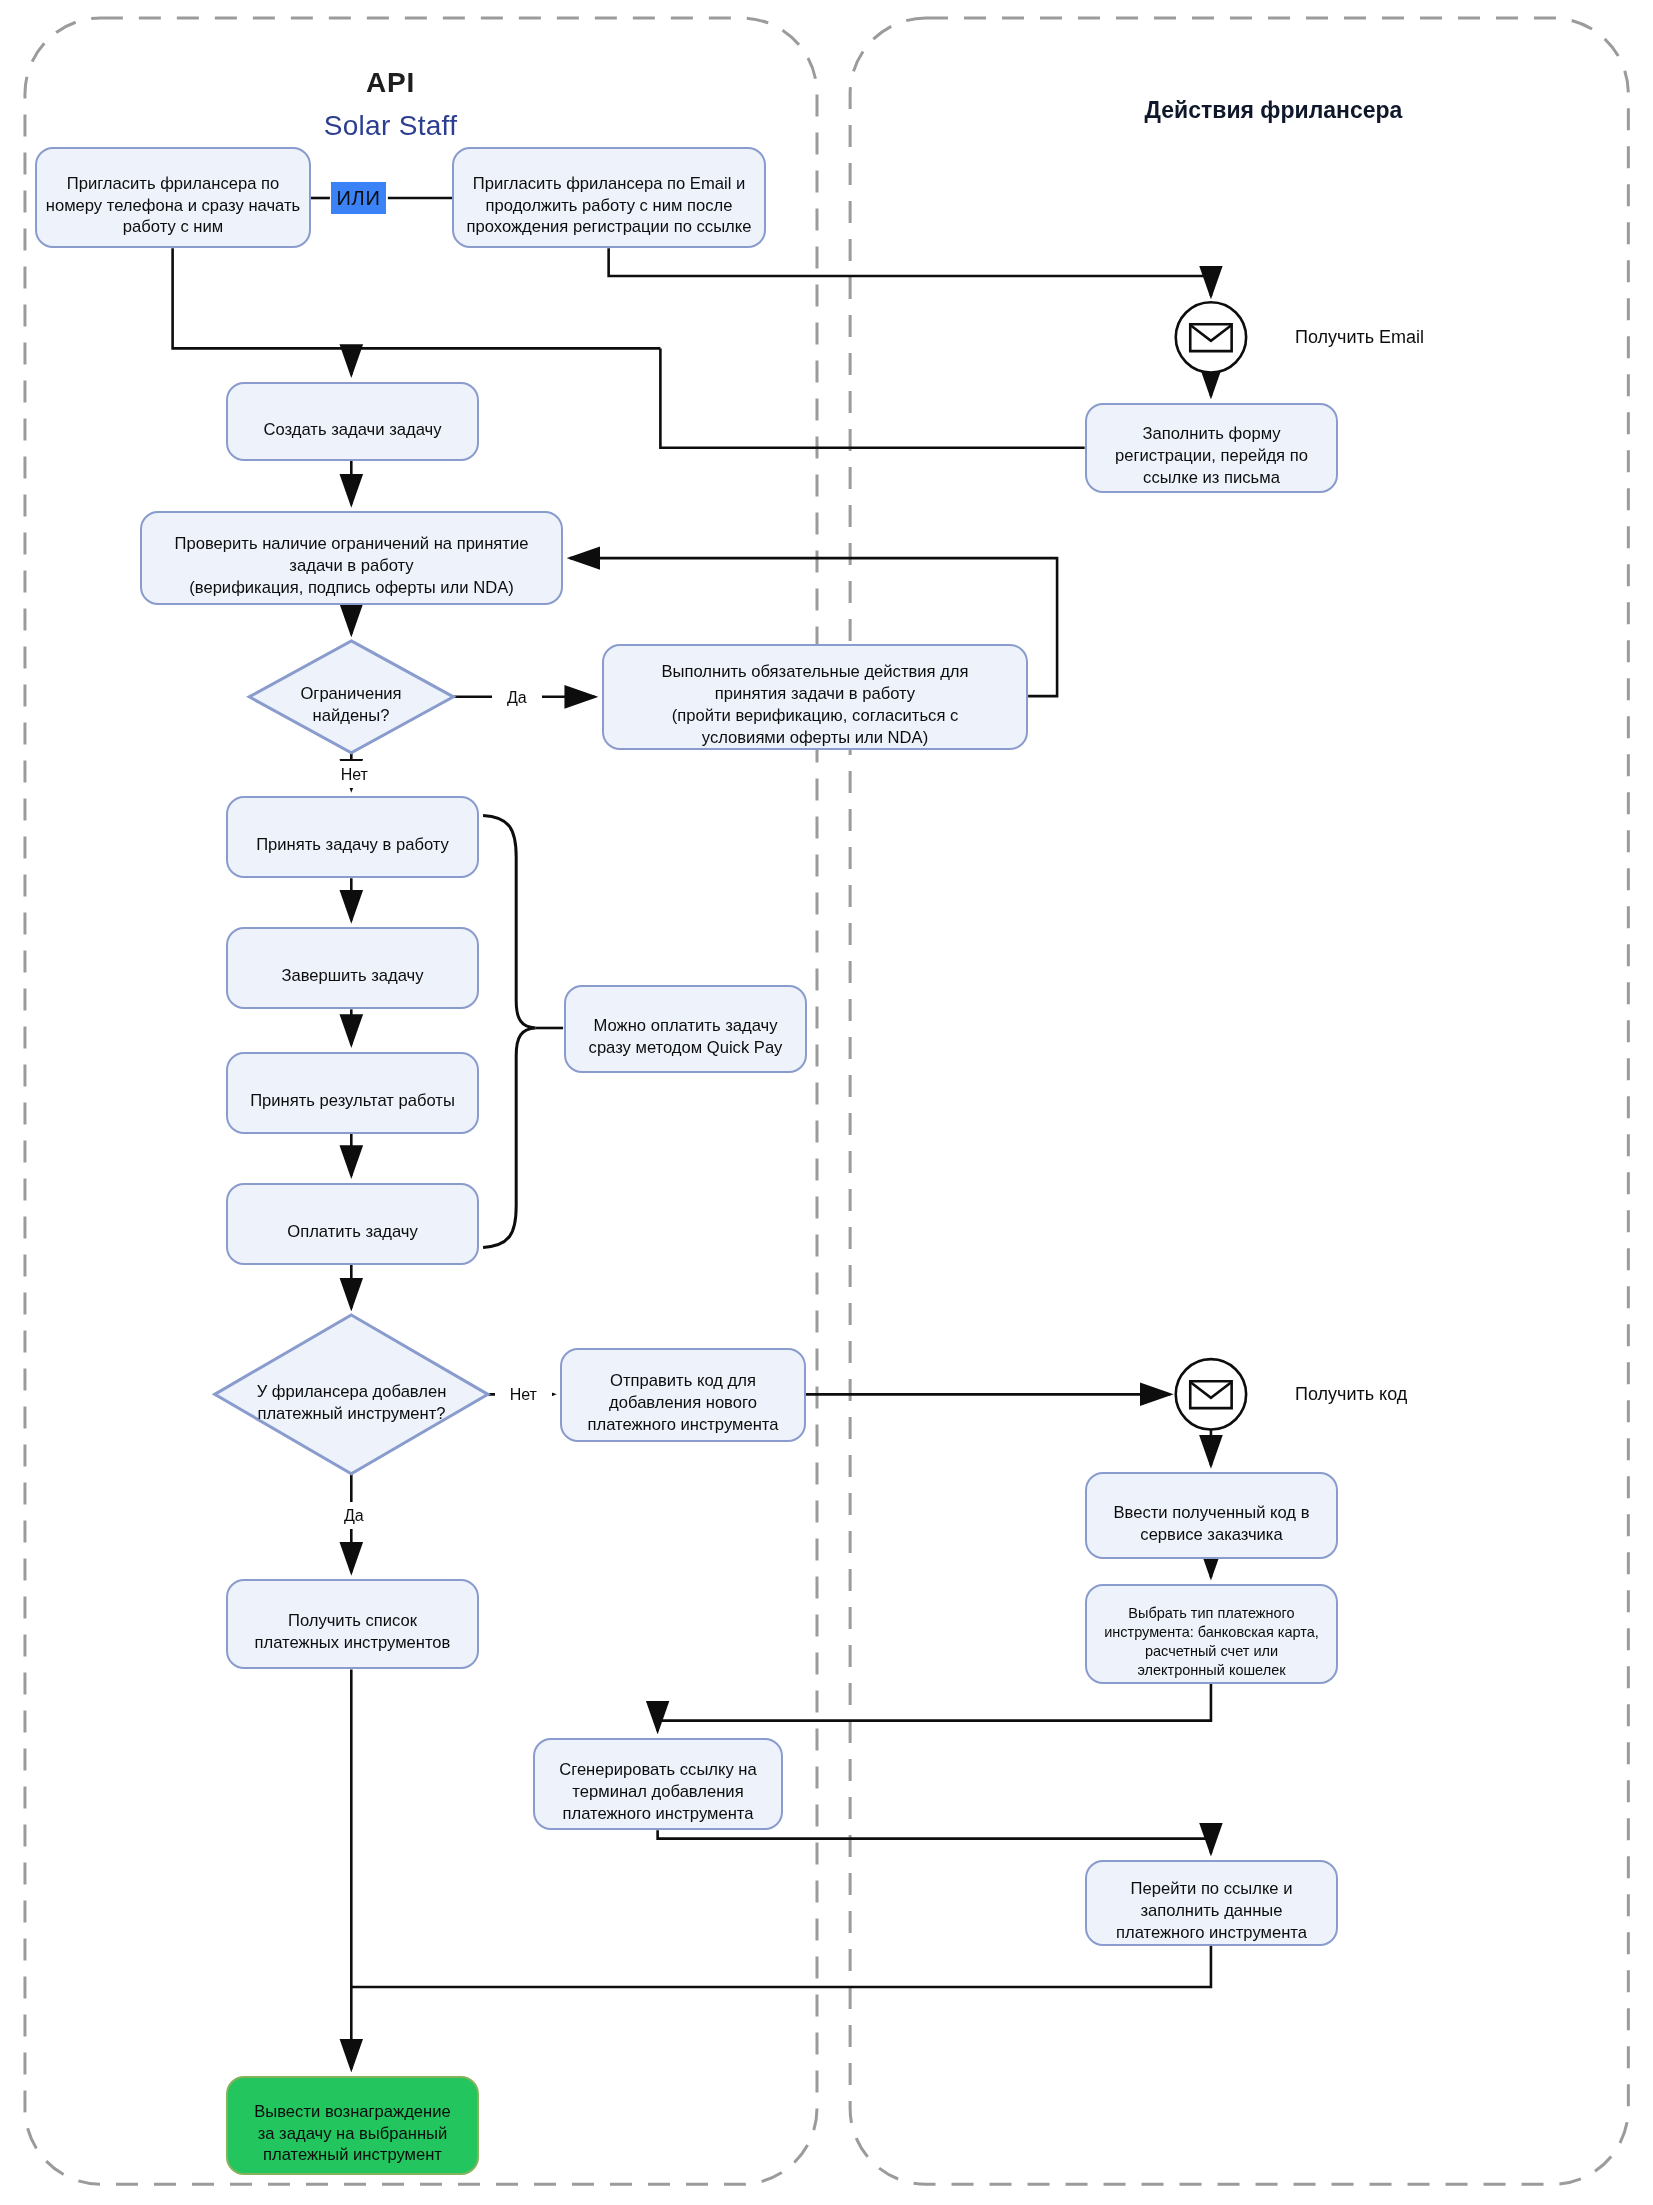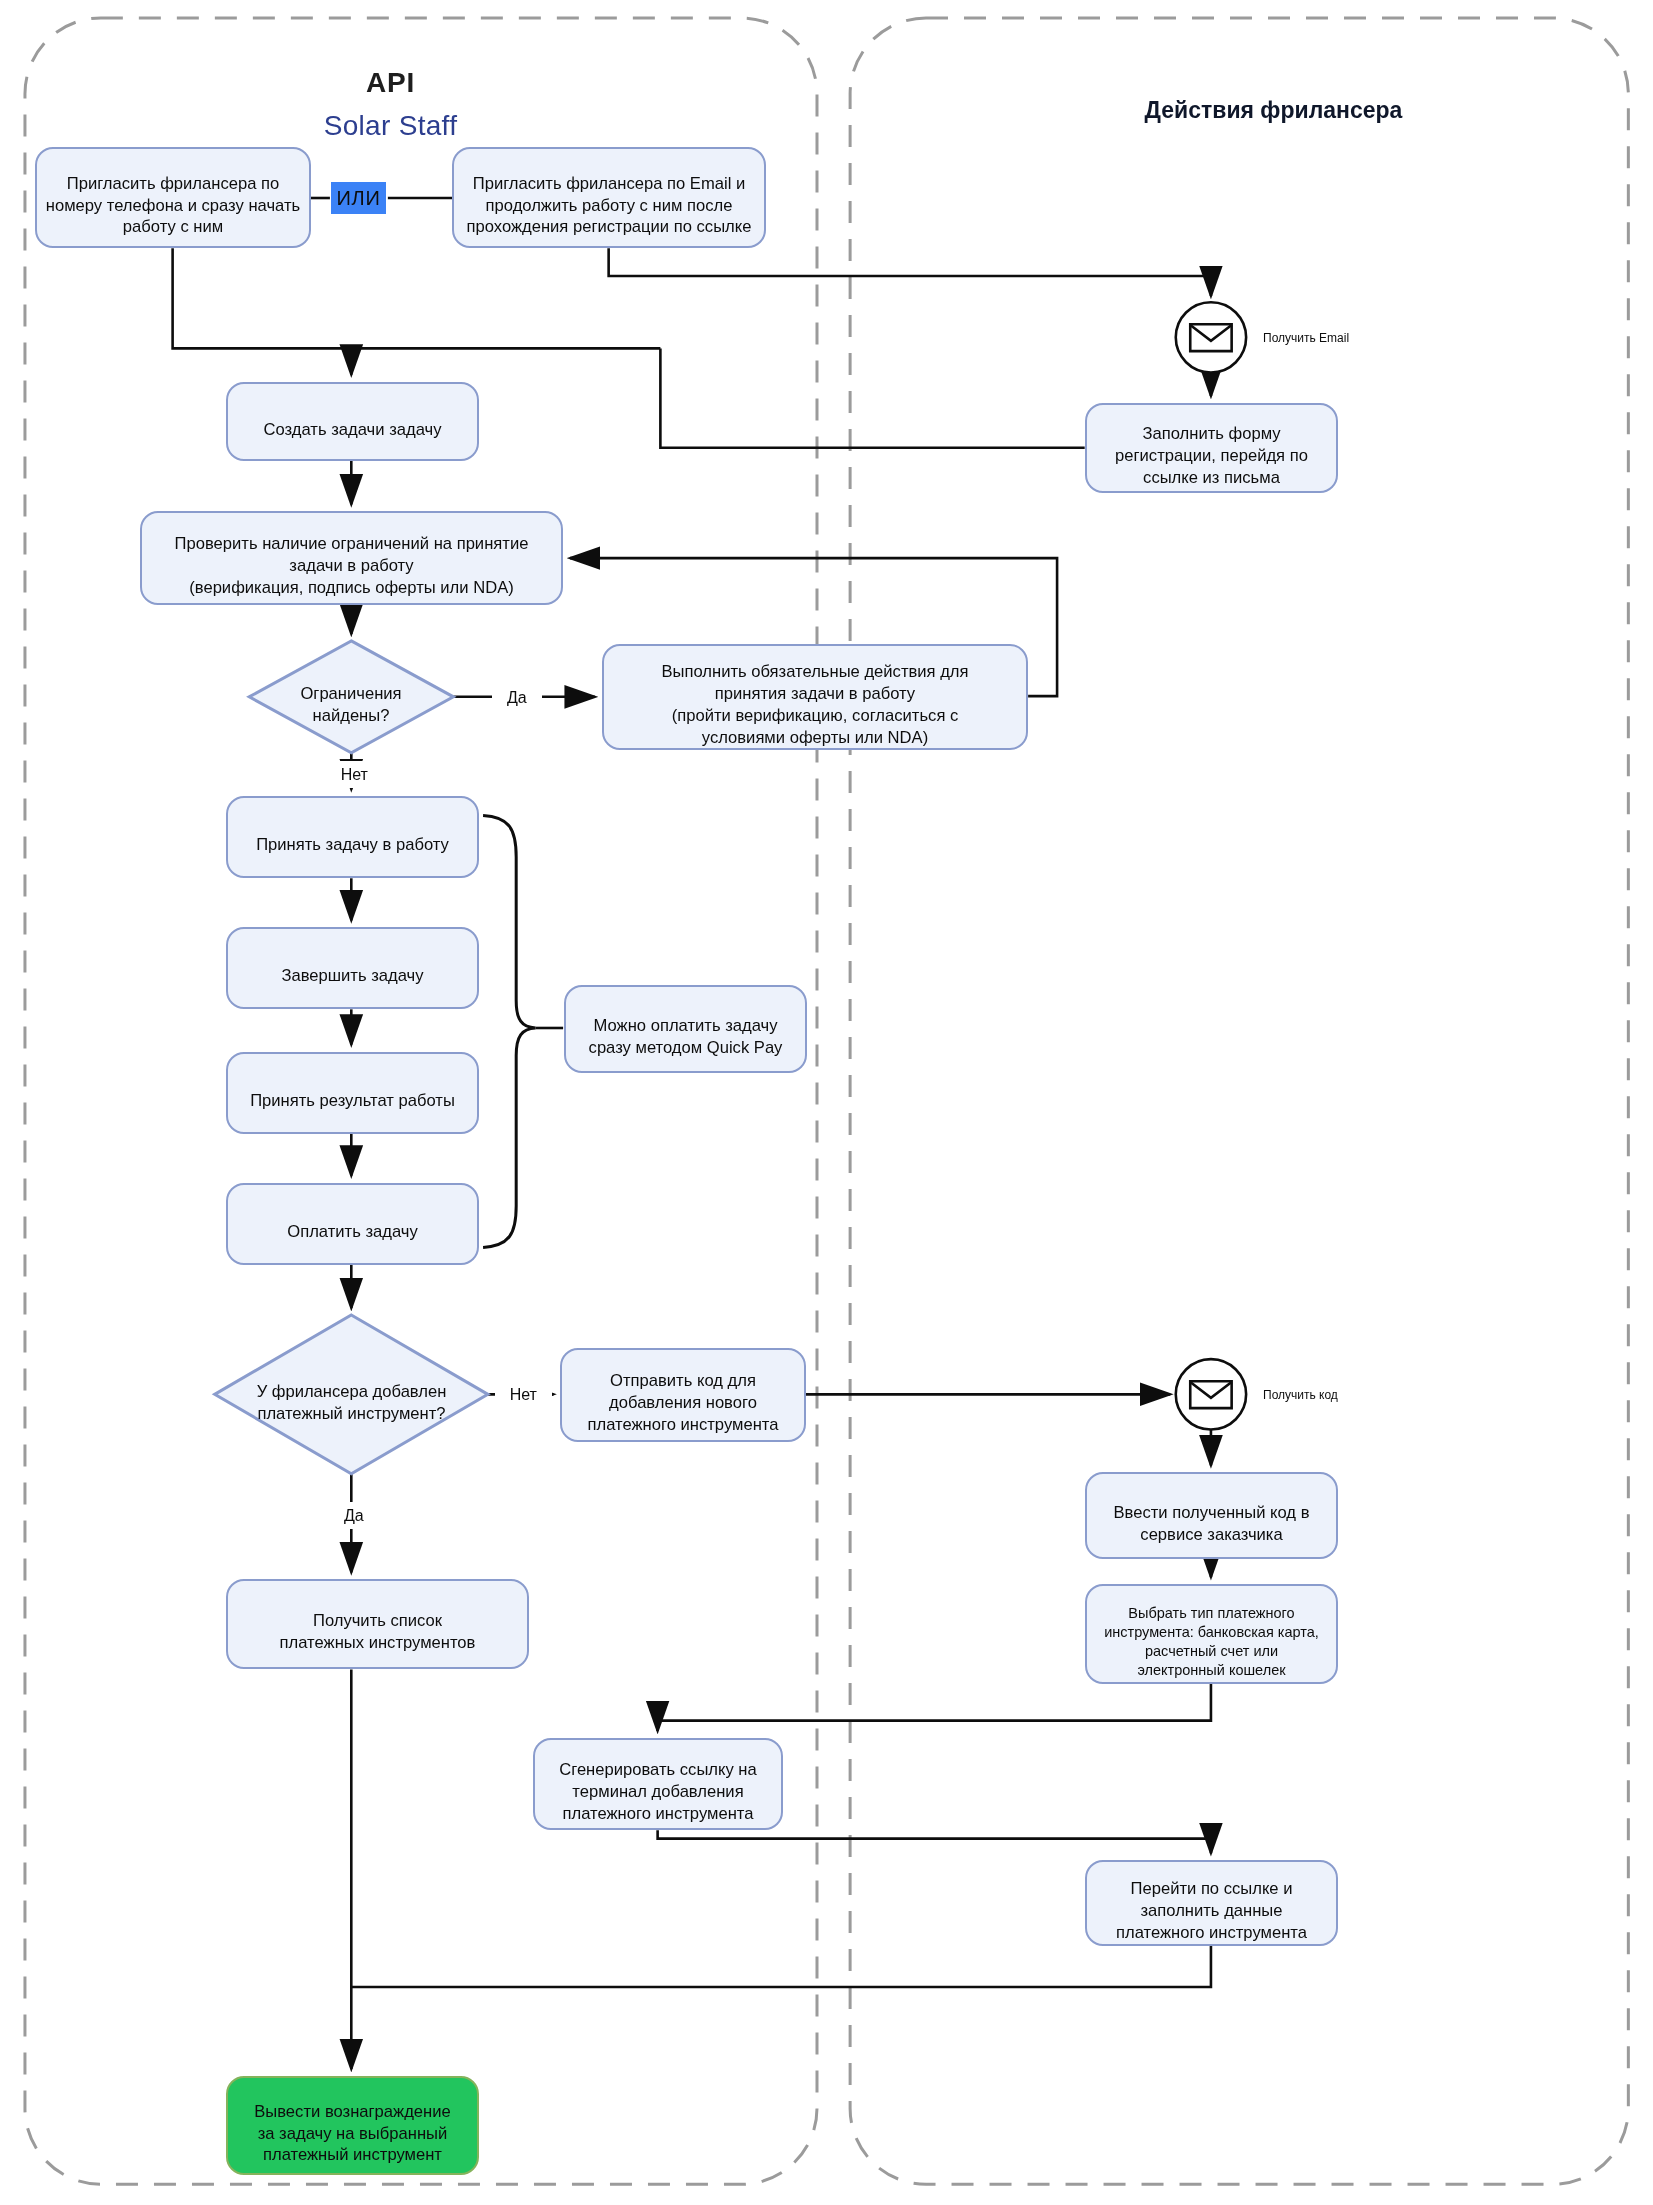--- a/index.html
+++ b/index.html
@@ -42,22 +42,22 @@
     padding:0.7px 2.8px;
   }
   .or-label{
     position:absolute;
     display:flex;align-items:center;justify-content:center;
     background:#3b82f6;
     font-size:20px;letter-spacing:0.7px;
   }
   .icon-label{
     position:absolute;
-    font-size:12px;
-    display:flex;align-items:center;
+    font-size:18px;
+    display:flex;align-items:center;margin-left:32px;
   }
   .logo{
     position:absolute;left:242px;top:81px;width:297px;height:46px;
     display:flex;align-items:center;justify-content:center;gap:5.5px;flex-direction:column;
   }
   .logo .api{font-size:28px;font-weight:700;color:#1e1e1e;letter-spacing:0.7px;}
   .logo .brand{font-size:28px;font-weight:500;color:#2c3e8f;letter-spacing:0.3px;}
   .panel-title{
     position:absolute;left:970px;top:93px;width:607px;height:35px;
     display:flex;align-items:center;justify-content:center;
@@ -231,21 +231,21 @@
 сервисе заказчика</span>
   </div>
 
   <div class="node small-text" style="left:1085px;top:1584px;width:253px;height:100px">
     <span class="nl">Выбрать тип платежного
 инструмента: банковская карта,
 расчетный счет или
 электронный кошелек</span>
   </div>
 
-  <div class="node" style="left:226px;top:1579px;width:303px;height:90px">
+  <div class="node" style="left:226px;top:1579px;width:253px;height:90px">
     <span class="nl">Получить список
 платежных инструментов</span>
   </div>
 
   <div class="node" style="left:533px;top:1738px;width:250px;height:92px">
     <span class="nl">Сгенерировать ссылку на
 терминал добавления
 платежного инструмента</span>
   </div>
 

